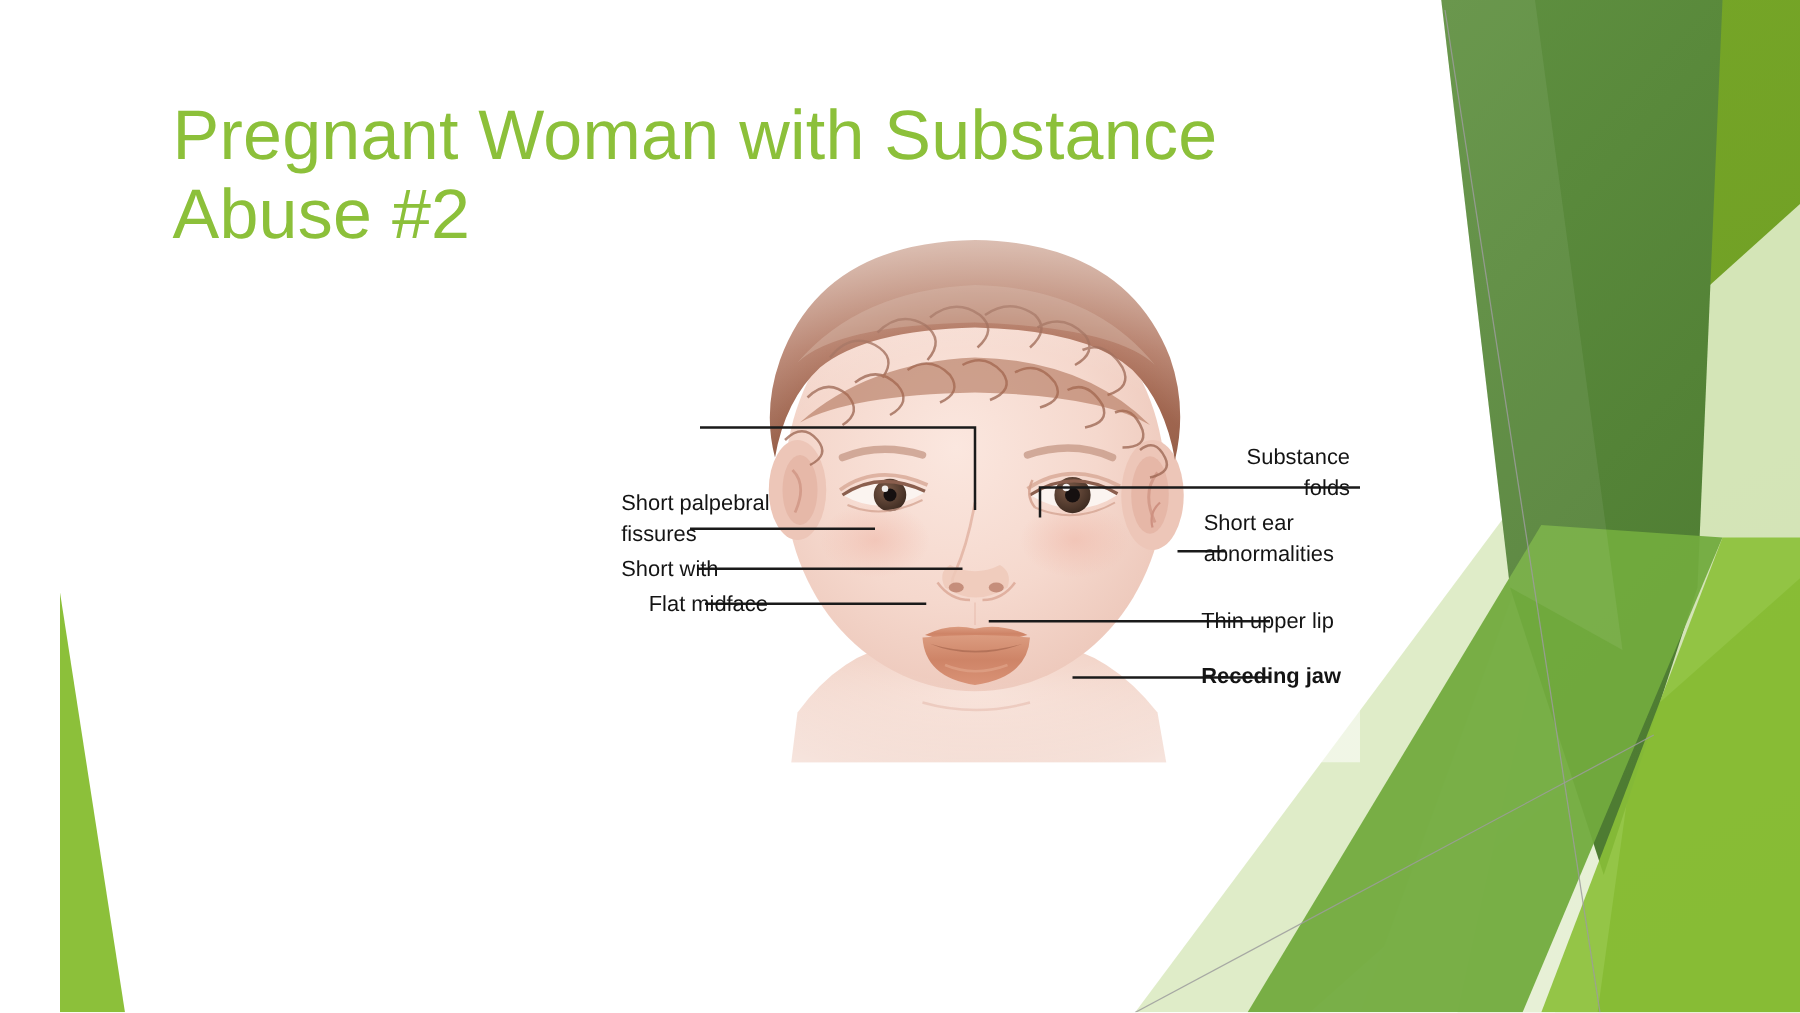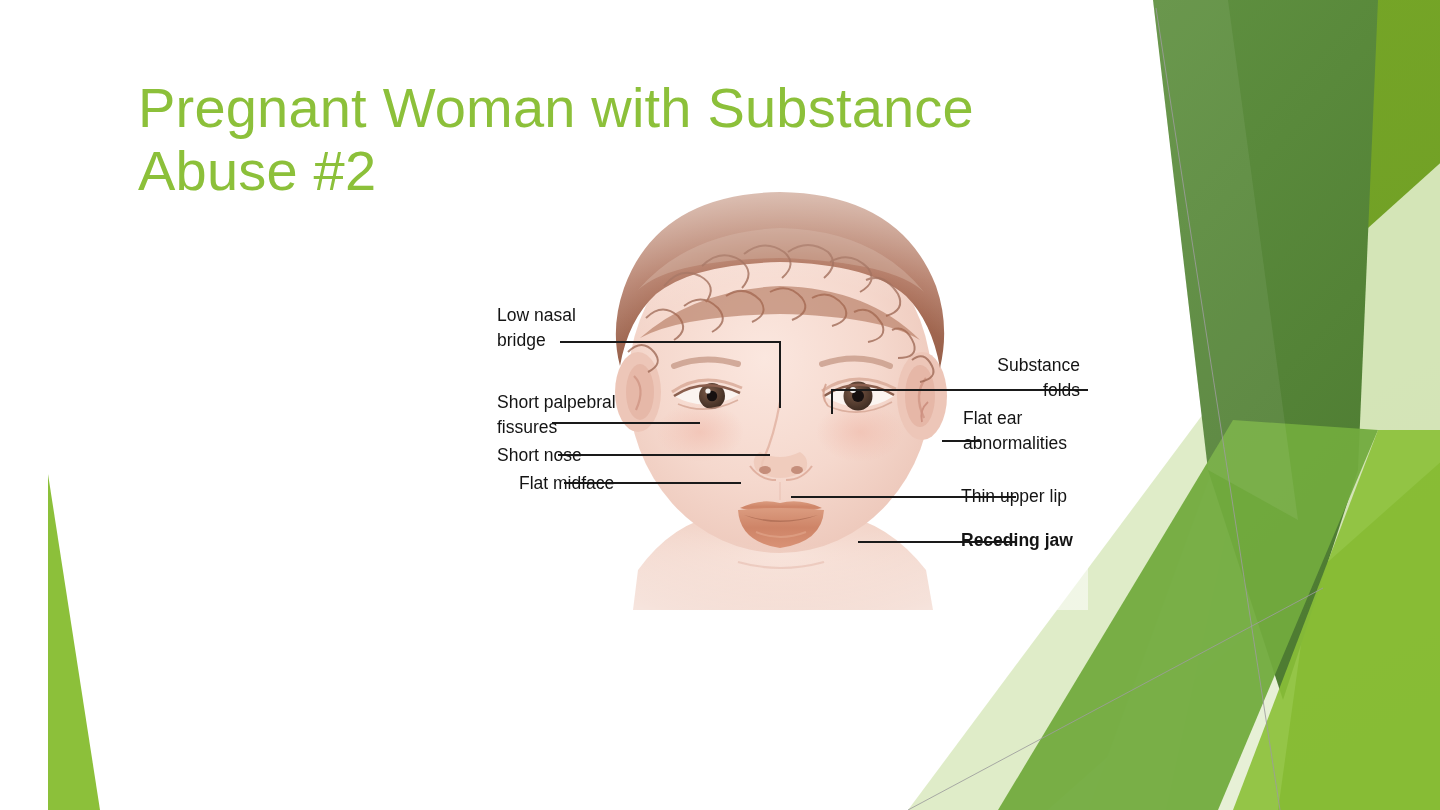--- a/index.html
+++ b/index.html
@@ -253,33 +253,31 @@
 
         <line x1="454" y1="271" x2="492" y2="271"></line>
 
         <line x1="303" y1="327" x2="528" y2="327"></line>
 
         <line x1="370" y1="372" x2="528" y2="372"></line>
       </g>
     </svg>
   </div>
 
-  <div class="lbl" style="left:449px;top:303px;width:150px;">Low nasal
-bridge</div>
 
   <div class="lbl" style="left:449px;top:390px;width:170px;">Short palpebral
 fissures</div>
 
-  <div class="lbl" style="left:449px;top:443px;width:150px;">Short nose</div>
+  <div class="lbl" style="left:449px;top:443px;width:150px;">Short with</div>
 
   <div class="lbl" style="left:471px;top:471px;width:150px;">Flat midface</div>
 
   <div class="lbl right-al" style="left:880px;top:353px;width:152px;">Substance
 folds</div>
 
-  <div class="lbl right" style="left:915px;top:406px;width:170px;">Flat ear
+  <div class="lbl right" style="left:915px;top:406px;width:170px;">Short ear
 abnormalities</div>
 
   <div class="lbl right" style="left:913px;top:484px;width:170px;">Thin upper lip</div>
 
   <div class="lbl right" style="left:913px;top:528px;width:170px;font-weight:bold;">Receding jaw</div>
 
 </div>
 
 </body></html>

